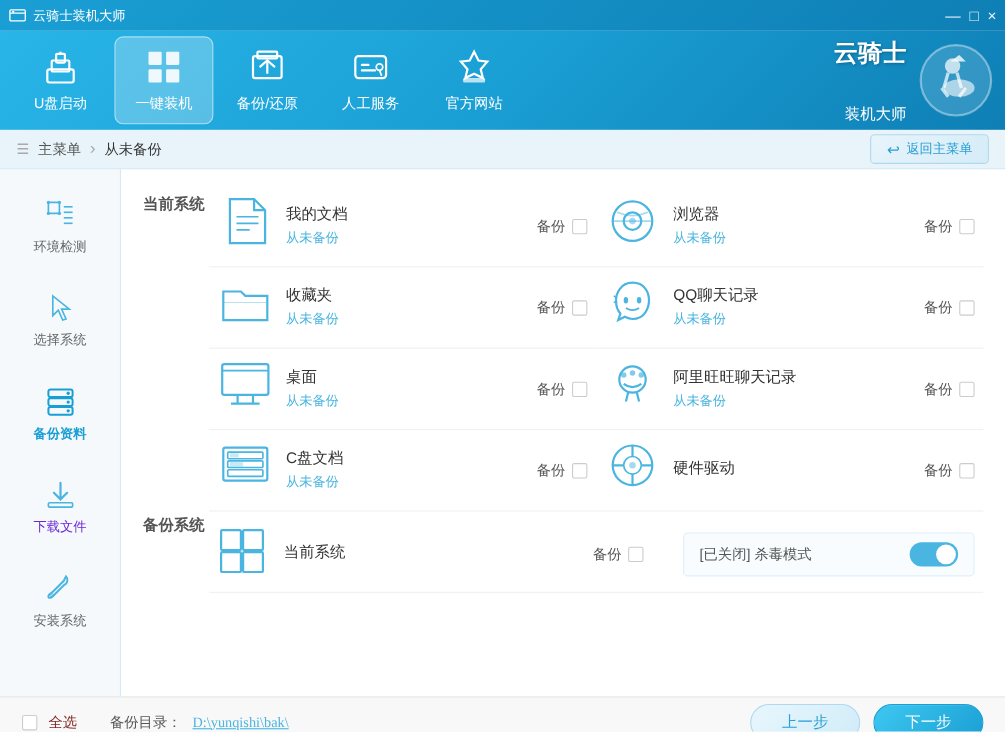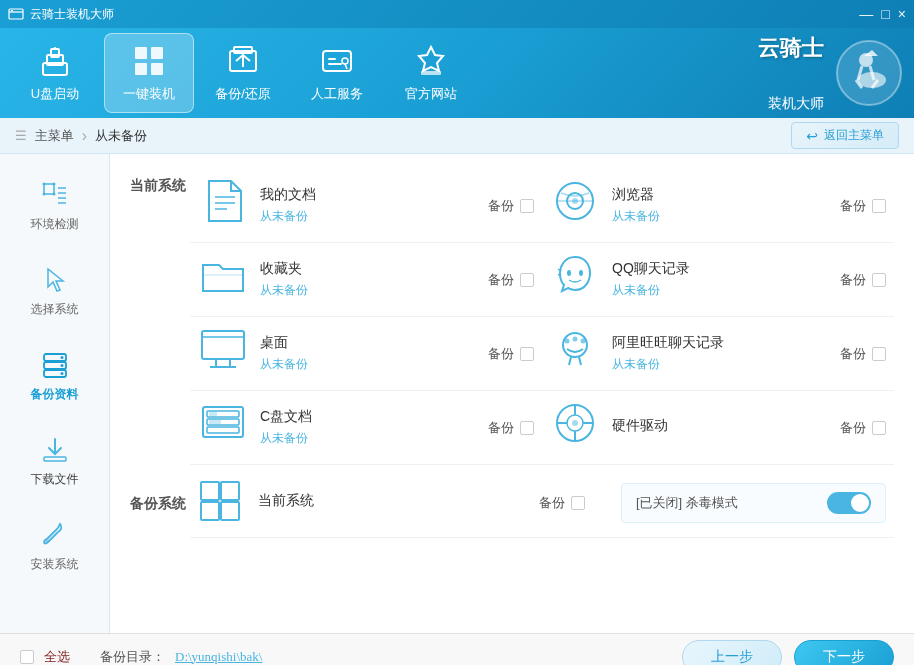--- a/index.html
+++ b/index.html
@@ -362,21 +362,21 @@
         <circle cx="22" cy="23.5" r="1.5" fill="#1a9fd4"></circle>
       </svg>
       <span style="font-size:12px;color:#1a9fd4;font-weight:bold;">备份资料</span>
     </div>
 
     <div class="sidebar-item">
       <svg width="30" height="30" viewBox="0 0 30 30">
         <path d="M15 4 L15 18 M9 13 L15 19 L21 13" fill="none" stroke="#4ab5e0" stroke-width="2" stroke-linecap="round"></path>
         <rect x="4" y="22" width="22" height="4" rx="1" fill="none" stroke="#4ab5e0" stroke-width="1.5"></rect>
       </svg>
-      <span style="font-size:12px;color:#404040;">下载文件</span>
+      <span style="font-size:12px;color:#6d28d9;">下载文件</span>
     </div>
 
     <div class="sidebar-item">
       <svg width="30" height="30" viewBox="0 0 30 30">
         <path d="M20 4 C22 6, 22 10, 18 12 L8 22 C6 24, 4 24, 4 22 C4 20, 6 20, 8 18 L18 8 C20 4, 20 4, 20 4 Z" fill="none" stroke="#4ab5e0" stroke-width="1.8"></path>
         <circle cx="7" cy="21" r="2" fill="#4ab5e0" opacity="0.5"></circle>
       </svg>
       <span style="font-size:12px;color:#666;">安装系统</span>
     </div>
   </div>
@@ -550,21 +550,21 @@
                 <span class="checkbox"></span>
               </div>
             </div>
 
           </div>
         </div>
       </div>
     </div>
 
     <div style="margin-top:4px;">
-      <div style="display:flex; align-items:center;">
+      <div style="display:flex; ">
         <div style="width:60px; font-size:14px; color:#555; font-weight:600; flex-shrink:0;">备份系统</div>
         <div style="flex:1; display:flex; align-items:center; gap:16px; border-bottom:1px solid #f0f0f0; padding:10px 8px;">
 
           <div>
             <svg width="44" height="44" viewBox="0 0 44 44">
               <rect x="3" y="3" width="18" height="18" rx="1" fill="none" stroke="#4ab5e0" stroke-width="2"></rect>
               <rect x="23" y="3" width="18" height="18" rx="1" fill="none" stroke="#4ab5e0" stroke-width="2"></rect>
               <rect x="3" y="23" width="18" height="18" rx="1" fill="none" stroke="#4ab5e0" stroke-width="2"></rect>
               <rect x="23" y="23" width="18" height="18" rx="1" fill="none" stroke="#4ab5e0" stroke-width="2"></rect>
             </svg>

